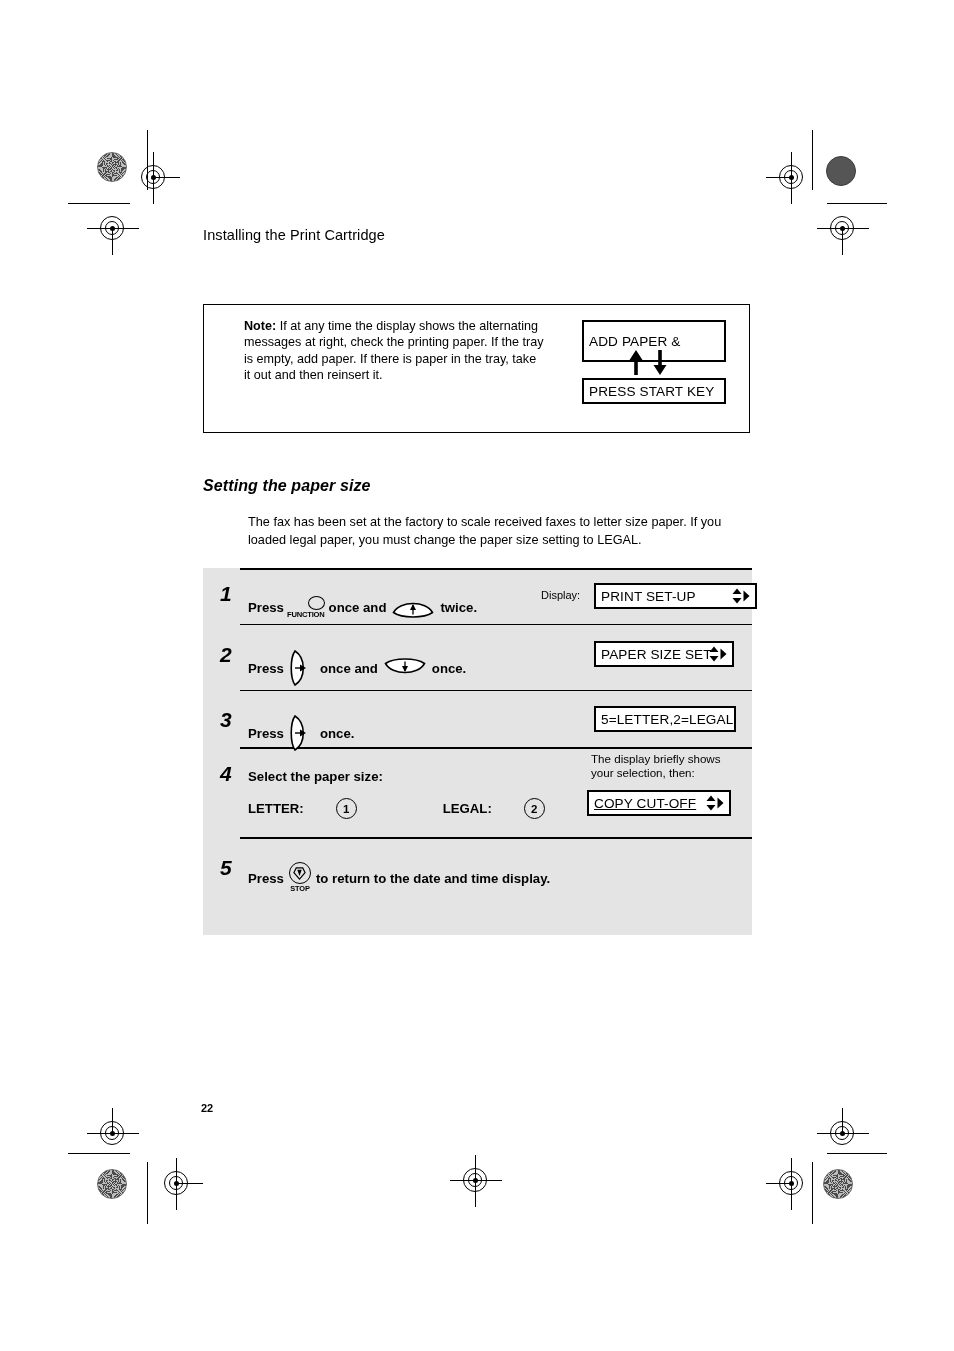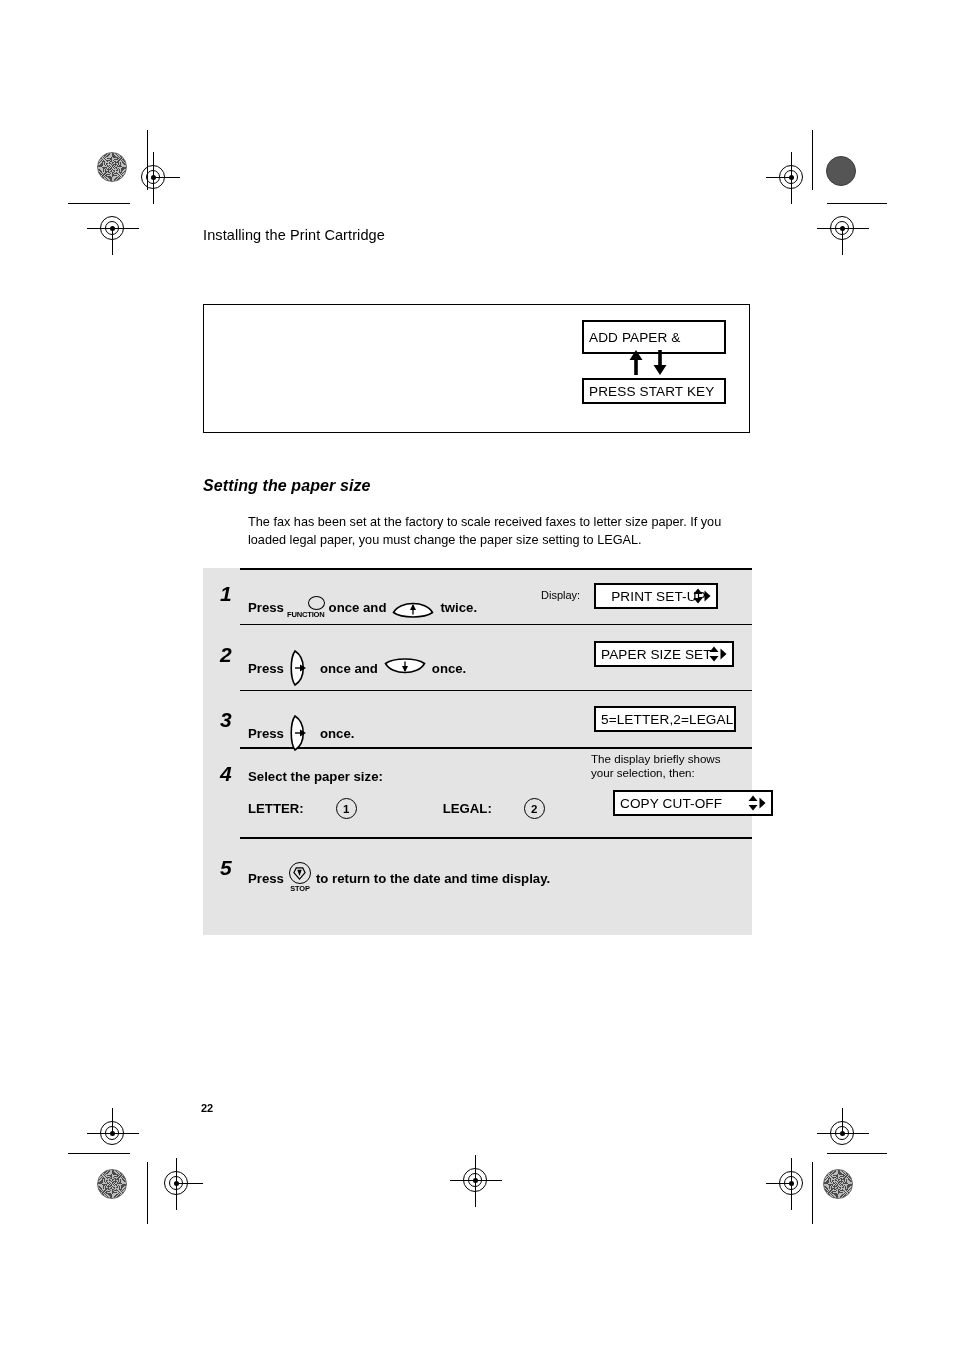--- a/index.html
+++ b/index.html
@@ -158,21 +158,21 @@
     position: absolute;
     border: 2.2px solid #000;
     background: #fff;
     box-sizing: border-box;
     display: flex;
     align-items: center;
     font-size: 13.6px;
     padding-left: 5px;
     letter-spacing: 0.1px;
   }
-  #disp-add-paper { left: 378px; top: 15px; width: 144px; height: 34px; }
+  #disp-add-paper { left: 378px; top: 15px; width: 144px; height: 42px; }
   #disp-press-start { left: 378px; top: 73px; width: 144px; height: 26px; align-items: center; }
   .alt-arrows {
     position: absolute;
     left: 418px;
     top: 44px;
     width: 60px;
     height: 27px;
   }
 
   
@@ -441,20 +441,24 @@
     <div class="ring2"></div>
     <div class="dot"></div>
 </div>
 <div class="trimline" style="left:812px; top:1162px; width:1.4px; height:62px;"></div>
 <div class="greydisc" style="left:823px; top:1169px;"></div>
 
 <div class="page-header">Installing the Print Cartridge</div>
 
 <div class="note-box">
 
+  <div class="note-text">
+    <b>Note:</b> 
+    <span>If at any time the display shows the alternating messages at right, check the printing paper. If the tray is empty, add paper. If there is paper in the tray, take it out and then reinsert it.</span>
+  </div>
 
 
   <div class="disp-box" id="disp-add-paper">
     <span>ADD PAPER &amp;</span>
   </div>
 
   <svg class="alt-arrows" viewBox="0 0 60 27">
     <g fill="#000">
       <polygon points="14,1 20.5,11 15.8,11 15.8,26 12.2,26 12.2,11 7.5,11"></polygon>
       <polygon points="38,26 44.5,16 39.8,16 39.8,1 36.2,1 36.2,16 31.5,16"></polygon>
@@ -487,21 +491,21 @@
       </span>
       <span>once and</span>
       <svg class="key-arc" width="44" height="20" viewBox="0 0 44 20">
         <path d="M2.5,14.5 C9,2.5 35,2.5 41.5,14.5 C33,20.5 11,20.5 2.5,14.5 Z" fill="#fff" stroke="#000" stroke-width="1.6"></path>
         <path d="M22,7 L22,16.5" stroke="#000" stroke-width="1.3"></path>
         <polygon points="22,6 25,12 19,12" fill="#000"></polygon>
       </svg>
       <span>twice.</span>
     </div>
     <div class="display-label" style="left:338px; top:21px;">Display:</div>
-    <div class="step-disp" style="left:391px; top:15px; width:124px;justify-content:center;">
+    <div class="step-disp" style="left:391px; top:15px; width:163px;">
       <span>PRINT SET-UP</span>
       <svg class="arrows" viewBox="0 0 18 16">
         <polygon points="5,0.5 9.5,6 0.5,6" fill="#000"></polygon>
         <polygon points="5,15.5 9.5,10 0.5,10" fill="#000"></polygon>
         <polygon points="11.5,2.5 17.5,8 11.5,13.5" fill="#000"></polygon>
       </svg>
     </div>
   </div>
 
   <div class="step" style="top:56px; height:66px;">
@@ -551,21 +555,21 @@
     <div class="step-num" style="top:15px;">4</div>
     <div class="step-body" style="top:22px;">Select the paper size:</div>
     <div class="step-body2" style="top:51px;gap:28px;">
       <span>LETTER:</span>
       <span class="circ-num">1</span>
       <span style="display:inline-block;width:26px;"></span>
       <span>LEGAL:</span>
       <span class="circ-num">2</span>
     </div>
     <div class="step4-note" style="left:388px; top:5px; width:148px;">The display briefly shows your selection, then:</div>
-    <div class="step-disp" style="left:410px; top:43px; width:160px;">
+    <div class="step-disp" style="left:384px; top:43px; width:144px;text-decoration:underline;">
       <span>COPY CUT-OFF</span>
       <svg class="arrows" viewBox="0 0 18 16">
         <polygon points="5,0.5 9.5,6 0.5,6" fill="#000"></polygon>
         <polygon points="5,15.5 9.5,10 0.5,10" fill="#000"></polygon>
         <polygon points="11.5,2.5 17.5,8 11.5,13.5" fill="#000"></polygon>
       </svg>
     </div>
   </div>
 
   <div class="step" style="top:269px; height:98px;">

